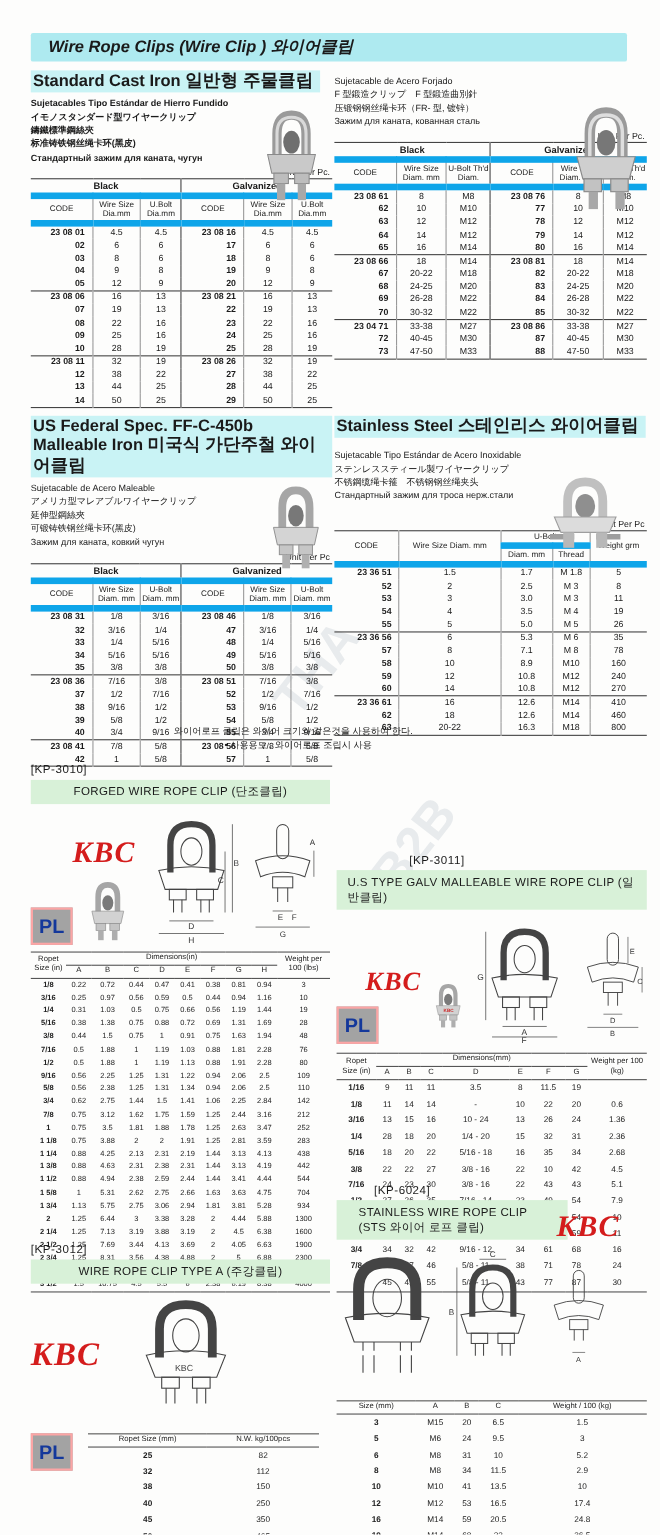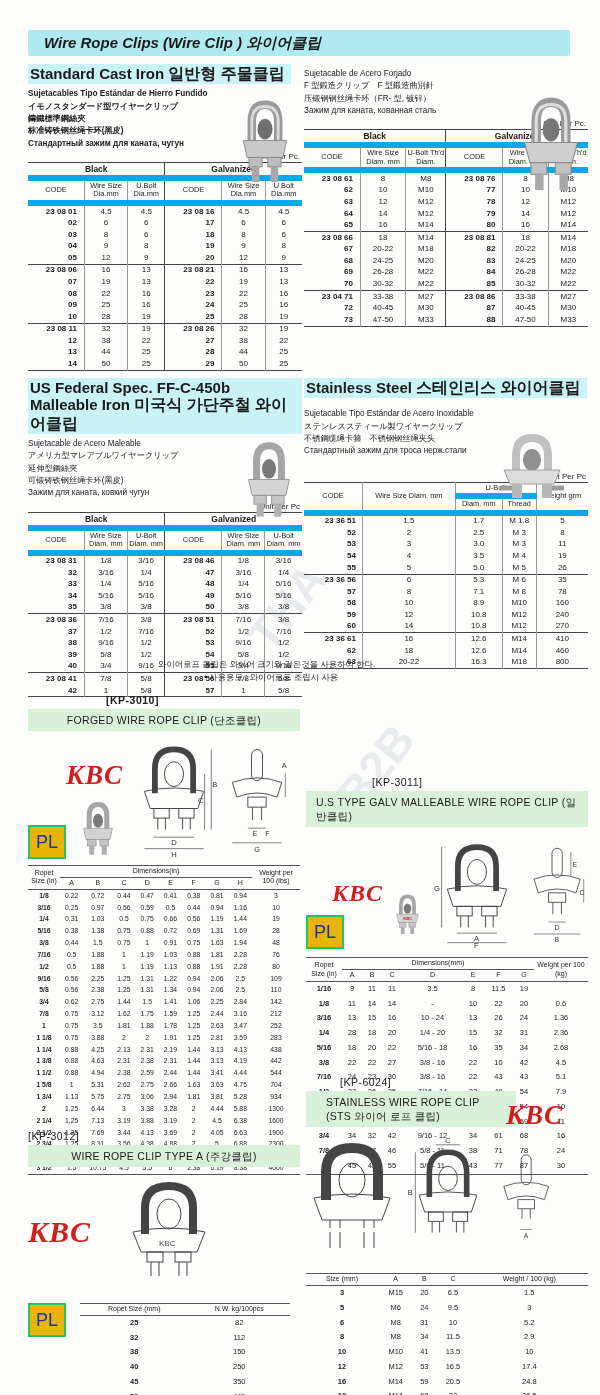--- a/index.html
+++ b/index.html
@@ -36,22 +36,22 @@
   .spec5 td:nth-child(1){text-align:right;font-weight:bold;padding-right:6px;width:50px;}
   .spec5 td:nth-child(n+2){border-left:1px solid #999;}
   .spec5 th.bl{border-left:1px solid #999;}
   
   #notes{left:158px;top:658px;width:432px;font-size:8.4px;line-height:1.6;}
   #notes div:nth-child(2){margin-left:46px;}
   
   .kp-label{font-size:10.5px;letter-spacing:.5px;}
   .kp-banner{background:#d8f1d8;text-align:center;font-size:10.5px;line-height:1.35;padding:4px 4px;margin-top:3px;letter-spacing:.3px;}
   .kbc{color:#d41c1c;font-weight:bold;font-style:italic;font-size:27px;letter-spacing:1px;font-family:"Liberation Serif",serif;}
-  .plbox{width:34px;height:30px;border:2px solid #22c55e;color:#14389b;font-weight:normal;font-size:18px;
-         display:flex;align-items:center;justify-content:center;background:#eab308;}
+  .plbox{width:34px;height:30px;border:2px solid #fca5a5;color:#14389b;font-weight:bold;font-size:18px;
+         display:flex;align-items:center;justify-content:center;background:#a3a3a3;}
   .figrow{display:flex;align-items:flex-end;gap:8px;margin-top:6px;}
   
   table.kpt{width:100%;border-collapse:collapse;border-top:1.2px solid #555;border-bottom:1.2px solid #555;}
   .kpt thead th{font-size:7px;font-weight:normal;padding:1px 1px;line-height:1.25;}
   .kpt thead{border-bottom:1px solid #555;}
   .kpt th.dims{border-bottom:1px solid #555;}
   .kpt td{font-size:6.8px;text-align:center;padding:1px 1px;line-height:1.45;color:#222;}
   .kpt td:first-child{font-weight:bold;}
   table.kpt2 td{font-size:7.5px;line-height:1.7;}
   
@@ -638,21 +638,21 @@
       </tbody>
   </table>
 </div>
 
 <div id="notes" class="abs">
     <div>와이어로프 클립은 와이어 크기와 같은것을 사용하여 한다.</div>
     <div>• 사용용도 : 와이어로프 조립시 사용</div>
   </div>
 
 <div class="abs" style="left:28px;top:694px;width:272px;">
-  <div class="kp-label" style="margin-left:78px;font-weight:bold;">[KP-3010]</div>
+  <div class="kp-label" style="">[KP-3010]</div>
   <div class="kp-banner">FORGED WIRE ROPE CLIP (단조클립)</div>
   <div class="figrow" style="height:122px;">
     <div style="display:flex;flex-direction:column;align-items:flex-start;gap:6px;">
       <span class="kbc" style="margin-left:38px;">KBC</span>
       <div style="display:flex;align-items:flex-end;gap:10px;">
         <div class="plbox">PL</div>
         <svg width="44" height="62" viewBox="0 0 70 95">
           <path d="M21 50 V28 Q21 10 35 10 Q49 10 49 28 V50" stroke="#a6a6a6" stroke-width="8" fill="none"></path>
           <ellipse cx="35" cy="36" rx="8" ry="11" fill="#7a7a7a"></ellipse>
           <path d="M12 48 L58 48 L54 66 L16 66 Z" fill="#d2d2d2" stroke="#909090"></path>

